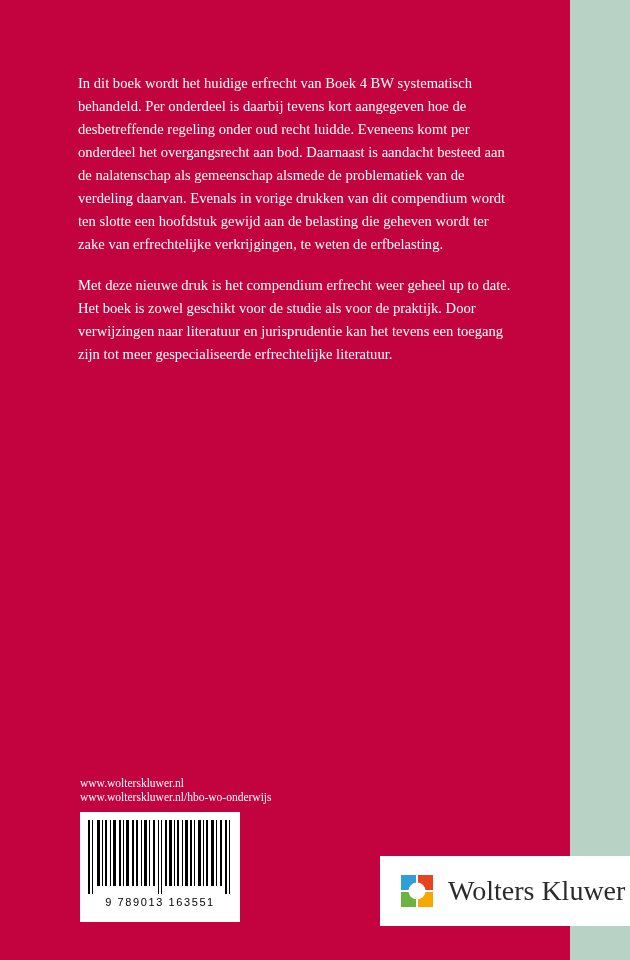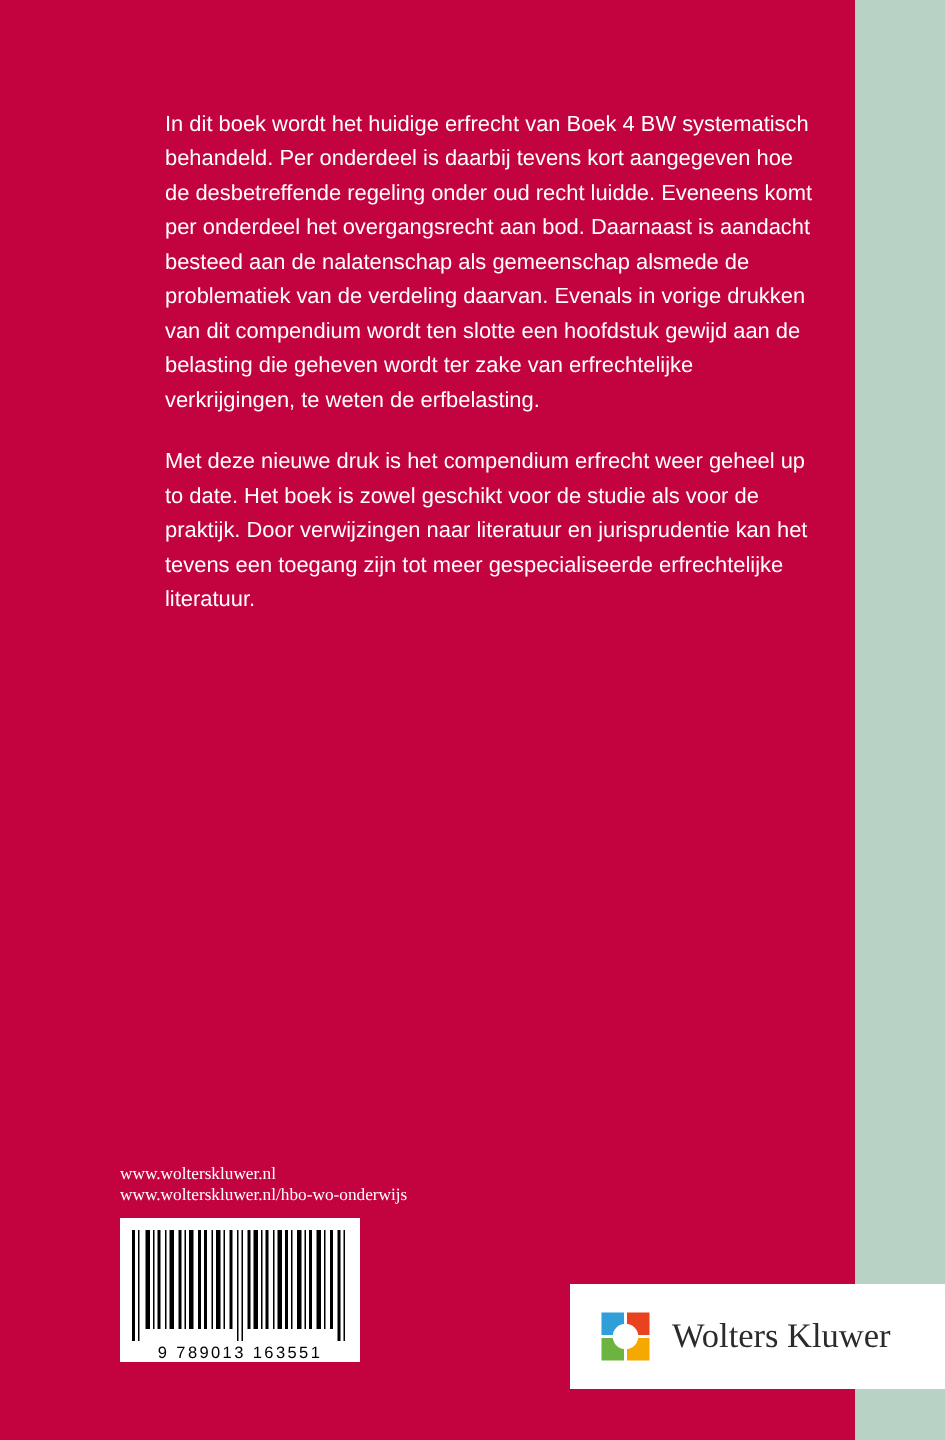--- a/index.html
+++ b/index.html
@@ -29,24 +29,23 @@
     height: 960px;
     background: #b8d2c6;
   }
   
   .blurb {
     position: absolute;
     left: 78px;
     top: 72px;
     width: 438px;
     color: #ffffff;
-    font-family: Liberation Sans, sans-serif;
+    font-family: Liberation Serif, serif;
     font-size: 14.6px;
     line-height: 23px;
-    margin-left: 32px;
   }
   .blurb p {
     margin: 0 0 18px 0;
   }
   .blurb p:last-child {
     margin-bottom: 0;
   }
   
   .urls {
     position: absolute;
@@ -56,21 +55,21 @@
     font-family: "Liberation Serif", serif;
     font-size: 11.5px;
     line-height: 14px;
   }
   
   .barcode-box {
     position: absolute;
     left: 80px;
     top: 812px;
     width: 160px;
-    height: 96px;
+    height: 110px;
     background: #ffffff;
     box-sizing: border-box;
     padding: 8px 6px 2px 6px;
   }
   .barcode-bars {
     height: 74px;
     width: 148px;
     margin: 0 auto;
     display: block;
   }
@@ -97,21 +96,21 @@
   }
   .wk-mark {
     width: 34px;
     height: 34px;
     display: block;
     flex: 0 0 auto;
   }
   .wk-name {
     margin-left: 14px;
     font-family: "Liberation Serif", serif;
-    font-size: 23px;
+    font-size: 28px;
     color: #2b2b2b;
     white-space: nowrap;
   }
 </style>
 </head>
 <body>
 
 <div class="cover">
 
   <div class="spine-band">

